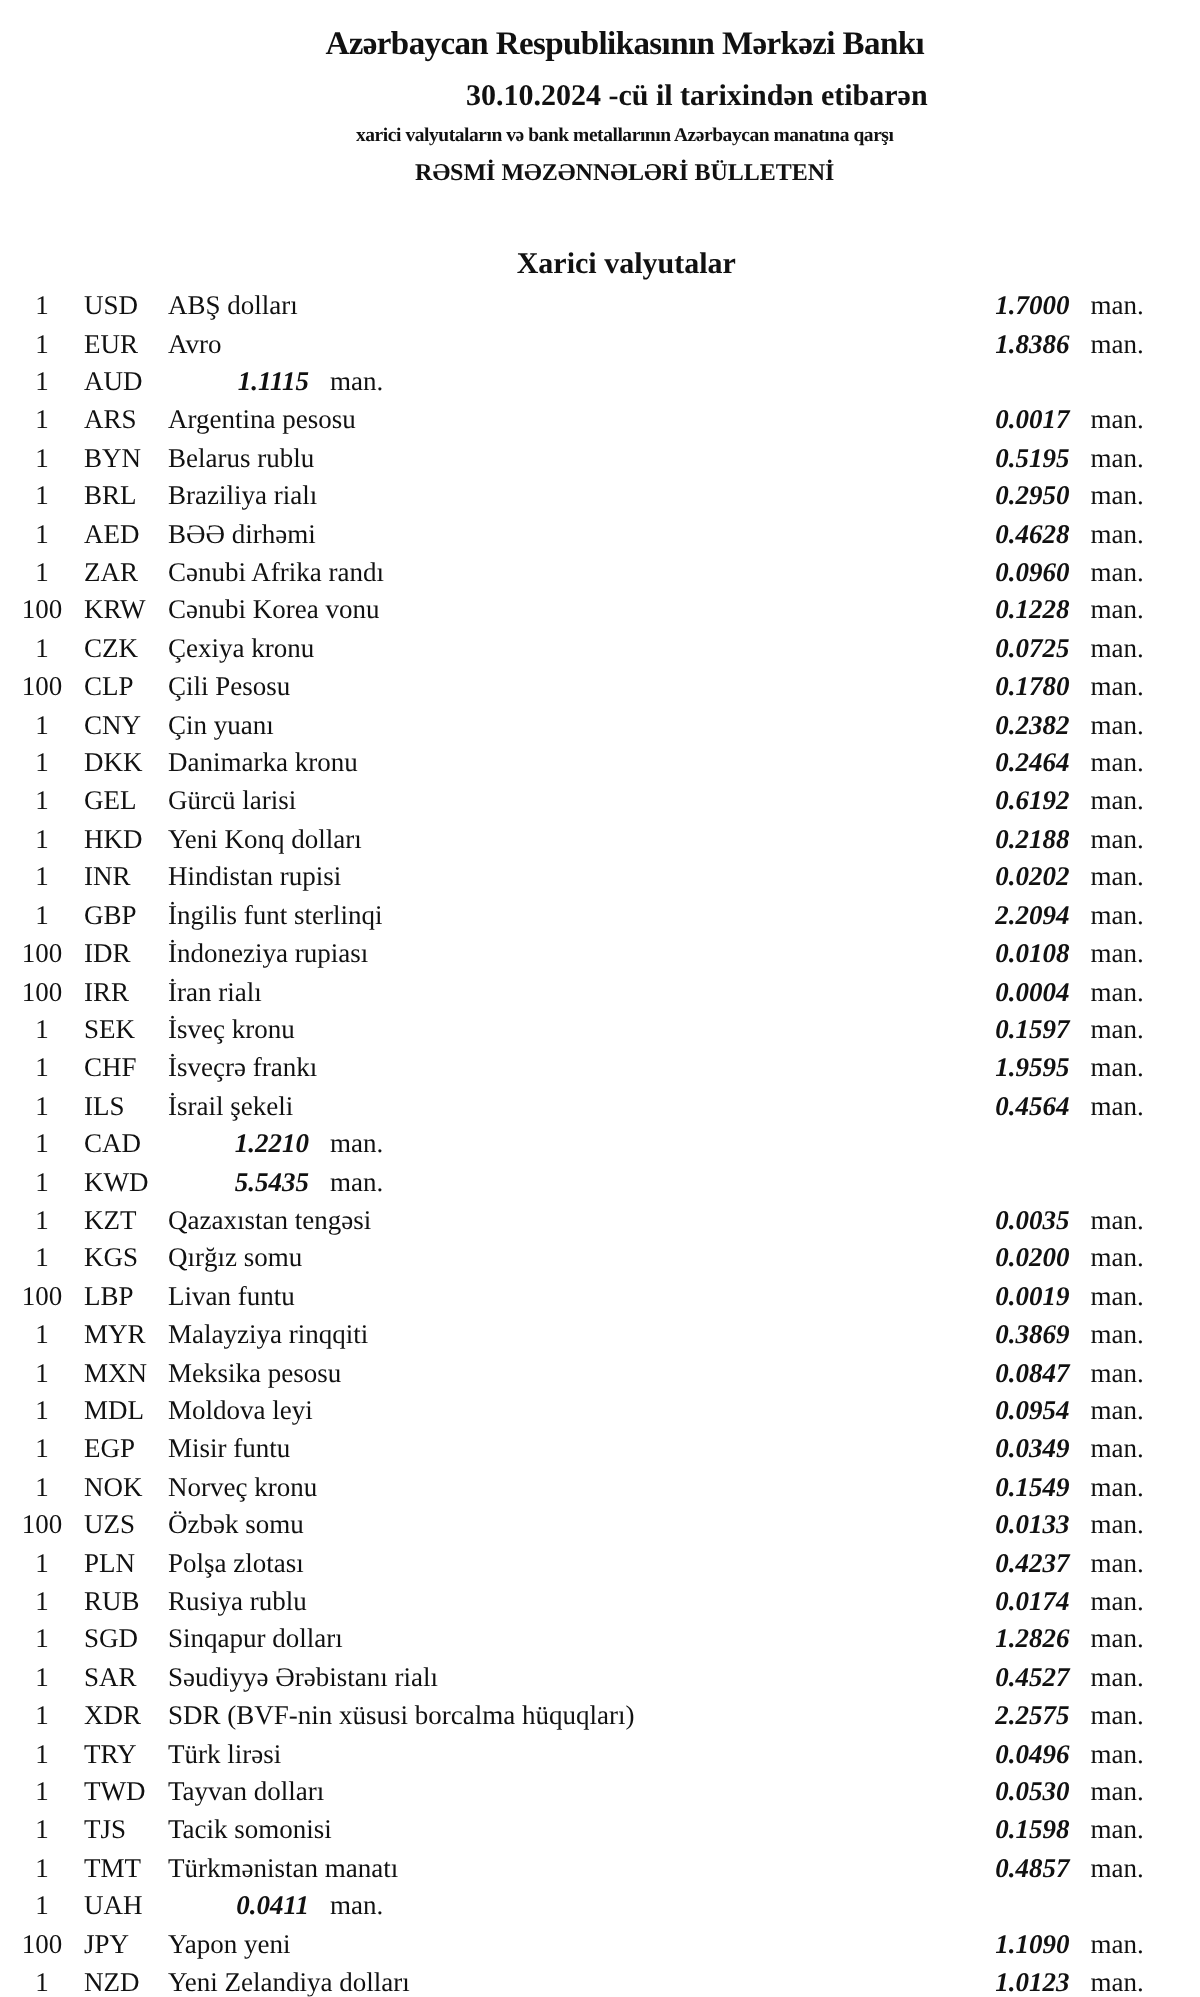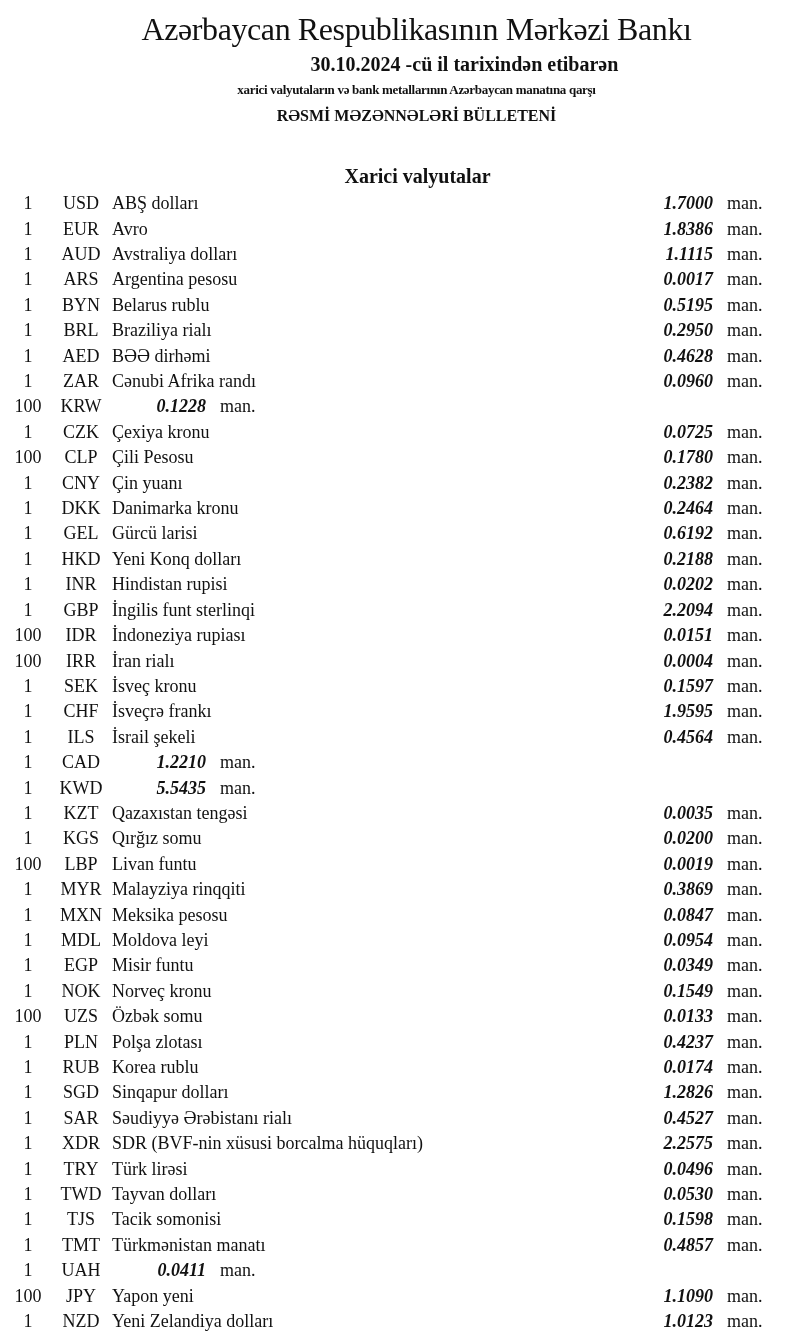--- a/index.html
+++ b/index.html
@@ -15,23 +15,23 @@
   .page {
     width: 800px;
     height: 1331px;
     position: relative;
   }
   .header {
     text-align: center;
     padding-left: 33px; 
   }
   .title {
-    font-size: 32px;
+    font-size: 22px;
     line-height: 34px;
-    font-weight: normal;
+    font-weight: bold;
     letter-spacing: -0.4px;
     margin-top: 12px;
   }
   .date-line {
     font-size: 20px;
     line-height: 24px;
     font-weight: bold;
     margin-top: 6px;
     transform: translateX(48px);
   }
@@ -67,21 +67,20 @@
     font-size: 18px;
     white-space: nowrap;
   }
   .qty {
     width: 56px;
     text-align: center;
     flex: 0 0 auto;
   }
   .code {
     width: 50px;
-    text-align: center;
     flex: 0 0 auto;
   }
   .name {
     flex: 1 1 auto;
     margin-left: 6px;
     overflow: hidden;
   }
   .rate {
     width: 100px;
     text-align: right;
@@ -123,21 +122,20 @@
       <span class="qty">1</span>
       <span class="code">EUR</span>
       <span class="name">Avro</span>
       <span class="rate">1.8386</span>
       <span class="unit">man.</span>
     </div>
 
     <div class="row">
       <span class="qty">1</span>
       <span class="code">AUD</span>
-      <span class="name">Avstraliya dolları</span>
       <span class="rate">1.1115</span>
       <span class="unit">man.</span>
     </div>
 
     <div class="row">
       <span class="qty">1</span>
       <span class="code">ARS</span>
       <span class="name">Argentina pesosu</span>
       <span class="rate">0.0017</span>
       <span class="unit">man.</span>
@@ -171,20 +169,21 @@
       <span class="qty">1</span>
       <span class="code">ZAR</span>
       <span class="name">Cənubi Afrika randı</span>
       <span class="rate">0.0960</span>
       <span class="unit">man.</span>
     </div>
 
     <div class="row">
       <span class="qty">100</span>
       <span class="code">KRW</span>
+      <span class="name">Cənubi Korea vonu</span>
       <span class="rate">0.1228</span>
       <span class="unit">man.</span>
     </div>
 
     <div class="row">
       <span class="qty">1</span>
       <span class="code">CZK</span>
       <span class="name">Çexiya kronu</span>
       <span class="rate">0.0725</span>
       <span class="unit">man.</span>
@@ -243,21 +242,21 @@
       <span class="code">GBP</span>
       <span class="name">İngilis funt sterlinqi</span>
       <span class="rate">2.2094</span>
       <span class="unit">man.</span>
     </div>
 
     <div class="row">
       <span class="qty">100</span>
       <span class="code">IDR</span>
       <span class="name">İndoneziya rupiası</span>
-      <span class="rate">0.0151</span>
+      <span class="rate">0.0108</span>
       <span class="unit">man.</span>
     </div>
 
     <div class="row">
       <span class="qty">100</span>
       <span class="code">IRR</span>
       <span class="name">İran rialı</span>
       <span class="rate">0.0004</span>
       <span class="unit">man.</span>
     </div>
@@ -376,21 +375,21 @@
       <span class="qty">1</span>
       <span class="code">PLN</span>
       <span class="name">Polşa zlotası</span>
       <span class="rate">0.4237</span>
       <span class="unit">man.</span>
     </div>
 
     <div class="row">
       <span class="qty">1</span>
       <span class="code">RUB</span>
-      <span class="name">Korea rublu</span>
+      <span class="name">Rusiya rublu</span>
       <span class="rate">0.0174</span>
       <span class="unit">man.</span>
     </div>
 
     <div class="row">
       <span class="qty">1</span>
       <span class="code">SGD</span>
       <span class="name">Sinqapur dolları</span>
       <span class="rate">1.2826</span>
       <span class="unit">man.</span>

